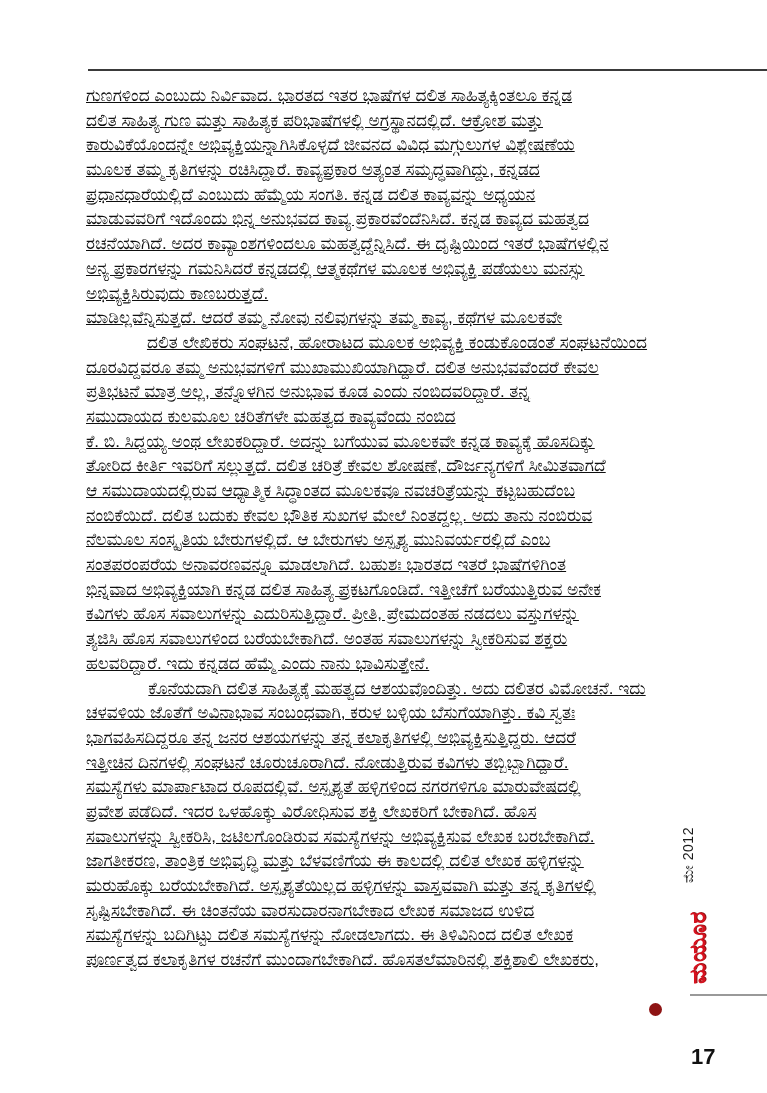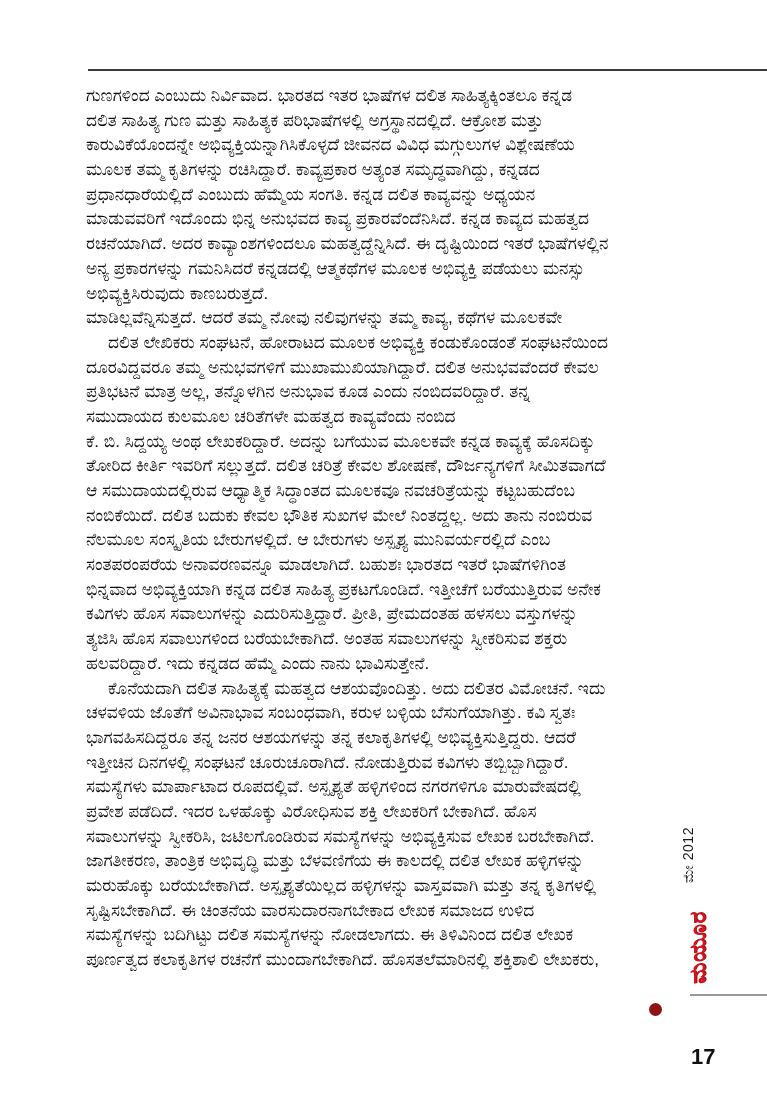--- a/index.html
+++ b/index.html
@@ -11,22 +11,22 @@
     overflow:hidden;
   }
   .top-rule {
     position:absolute; left:88px; top:69px;
     width:679px; height:2px; background:#3a3a3a;
   }
   .article {
     position:absolute; left:86px; top:84px; width:600px;
     font-size:17px; line-height:24.7px; color:#0e0e0e;
   }
-  .line { white-space:nowrap; height:24.7px; }
-  .line.indent { text-indent:22px; }
+  .line { white-space:nowrap; height:24.7px;text-decoration:underline; }
+  .line.indent { text-indent:22px;text-align:center; }
   .issue-date-vertical {
     position:absolute; left:680px; top:819px; height:64px;
     writing-mode:vertical-rl; transform:rotate(180deg);
     font-size:14px; color:#1a1a1a; letter-spacing:0.5px;
   }
   .masthead-vertical {
     position:absolute; left:685px; top:892px; height:92px;
     writing-mode:vertical-rl; transform:rotate(180deg);
     font-size:22px; font-weight:bold; color:#d8121f;
     letter-spacing:1px;
@@ -69,21 +69,21 @@
     <div class="line">ದೂರವಿದ್ದವರೂ ತಮ್ಮ ಅನುಭವಗಳಿಗೆ ಮುಖಾಮುಖಿಯಾಗಿದ್ದಾರೆ. ದಲಿತ ಅನುಭವವೆಂದರೆ ಕೇವಲ</div>
     <div class="line">ಪ್ರತಿಭಟನೆ ಮಾತ್ರ ಅಲ್ಲ, ತನ್ನೊಳಗಿನ ಅನುಭಾವ ಕೂಡ ಎಂದು ನಂಬಿದವರಿದ್ದಾರೆ. ತನ್ನ</div>
     <div class="line">ಸಮುದಾಯದ ಕುಲಮೂಲ ಚರಿತೆಗಳೇ ಮಹತ್ವದ ಕಾವ್ಯವೆಂದು ನಂಬಿದ</div>
     <div class="line">ಕೆ. ಬಿ. ಸಿದ್ದಯ್ಯ ಅಂಥ ಲೇಖಕರಿದ್ದಾರೆ. ಅದನ್ನು ಬಗೆಯುವ ಮೂಲಕವೇ ಕನ್ನಡ ಕಾವ್ಯಕ್ಕೆ ಹೊಸದಿಕ್ಕು</div>
     <div class="line">ತೋರಿದ ಕೀರ್ತಿ ಇವರಿಗೆ ಸಲ್ಲುತ್ತದೆ. ದಲಿತ ಚರಿತ್ರೆ ಕೇವಲ ಶೋಷಣೆ, ದೌರ್ಜನ್ಯಗಳಿಗೆ ಸೀಮಿತವಾಗದೆ</div>
     <div class="line">ಆ ಸಮುದಾಯದಲ್ಲಿರುವ ಆಧ್ಯಾತ್ಮಿಕ ಸಿದ್ಧಾಂತದ ಮೂಲಕವೂ ನವಚರಿತ್ರೆಯನ್ನು ಕಟ್ಟಬಹುದೆಂಬ</div>
     <div class="line">ನಂಬಿಕೆಯಿದೆ. ದಲಿತ ಬದುಕು ಕೇವಲ ಭೌತಿಕ ಸುಖಗಳ ಮೇಲೆ ನಿಂತದ್ದಲ್ಲ. ಅದು ತಾನು ನಂಬಿರುವ</div>
     <div class="line">ನೆಲಮೂಲ ಸಂಸ್ಕೃತಿಯ ಬೇರುಗಳಲ್ಲಿದೆ. ಆ ಬೇರುಗಳು ಅಸ್ಪೃಶ್ಯ ಮುನಿವರ್ಯರಲ್ಲಿದೆ ಎಂಬ</div>
     <div class="line">ಸಂತಪರಂಪರೆಯ ಅನಾವರಣವನ್ನೂ ಮಾಡಲಾಗಿದೆ. ಬಹುಶಃ ಭಾರತದ ಇತರೆ ಭಾಷೆಗಳಿಗಿಂತ</div>
     <div class="line">ಭಿನ್ನವಾದ ಅಭಿವ್ಯಕ್ತಿಯಾಗಿ ಕನ್ನಡ ದಲಿತ ಸಾಹಿತ್ಯ ಪ್ರಕಟಗೊಂಡಿದೆ. ಇತ್ತೀಚೆಗೆ ಬರೆಯುತ್ತಿರುವ ಅನೇಕ</div>
-    <div class="line">ಕವಿಗಳು ಹೊಸ ಸವಾಲುಗಳನ್ನು ಎದುರಿಸುತ್ತಿದ್ದಾರೆ. ಪ್ರೀತಿ, ಪ್ರೇಮದಂತಹ ಹಳಸಲು ವಸ್ತುಗಳನ್ನು</div>
+    <div class="line">ಕವಿಗಳು ಹೊಸ ಸವಾಲುಗಳನ್ನು ಎದುರಿಸುತ್ತಿದ್ದಾರೆ. ಪ್ರೀತಿ, ಪ್ರೇಮದಂತಹ ನಡದಲು ವಸ್ತುಗಳನ್ನು</div>
     <div class="line">ತ್ಯಜಿಸಿ ಹೊಸ ಸವಾಲುಗಳಿಂದ ಬರೆಯಬೇಕಾಗಿದೆ. ಅಂತಹ ಸವಾಲುಗಳನ್ನು ಸ್ವೀಕರಿಸುವ ಶಕ್ತರು</div>
     <div class="line">ಹಲವರಿದ್ದಾರೆ. ಇದು ಕನ್ನಡದ ಹೆಮ್ಮೆ ಎಂದು ನಾನು ಭಾವಿಸುತ್ತೇನೆ.</div>
 
     <div class="line indent">ಕೊನೆಯದಾಗಿ ದಲಿತ ಸಾಹಿತ್ಯಕ್ಕೆ ಮಹತ್ವದ ಆಶಯವೊಂದಿತ್ತು. ಅದು ದಲಿತರ ವಿಮೋಚನೆ. ಇದು</div>
     <div class="line">ಚಳವಳಿಯ ಜೊತೆಗೆ ಅವಿನಾಭಾವ ಸಂಬಂಧವಾಗಿ, ಕರುಳ ಬಳ್ಳಿಯ ಬೆಸುಗೆಯಾಗಿತ್ತು. ಕವಿ ಸ್ವತಃ</div>
     <div class="line">ಭಾಗವಹಿಸದಿದ್ದರೂ ತನ್ನ ಜನರ ಆಶಯಗಳನ್ನು ತನ್ನ ಕಲಾಕೃತಿಗಳಲ್ಲಿ ಅಭಿವ್ಯಕ್ತಿಸುತ್ತಿದ್ದರು. ಆದರೆ</div>
     <div class="line">ಇತ್ತೀಚಿನ ದಿನಗಳಲ್ಲಿ ಸಂಘಟನೆ ಚೂರುಚೂರಾಗಿದೆ. ನೋಡುತ್ತಿರುವ ಕವಿಗಳು ತಬ್ಬಿಬ್ಬಾಗಿದ್ದಾರೆ.</div>
     <div class="line">ಸಮಸ್ಯೆಗಳು ಮಾರ್ಪಾಟಾದ ರೂಪದಲ್ಲಿವೆ. ಅಸ್ಪೃಶ್ಯತೆ ಹಳ್ಳಿಗಳಿಂದ ನಗರಗಳಿಗೂ ಮಾರುವೇಷದಲ್ಲಿ</div>
     <div class="line">ಪ್ರವೇಶ ಪಡೆದಿದೆ. ಇದರ ಒಳಹೊಕ್ಕು ವಿರೋಧಿಸುವ ಶಕ್ತಿ ಲೇಖಕರಿಗೆ ಬೇಕಾಗಿದೆ. ಹೊಸ</div>
     <div class="line">ಸವಾಲುಗಳನ್ನು ಸ್ವೀಕರಿಸಿ, ಜಟಿಲಗೊಂಡಿರುವ ಸಮಸ್ಯೆಗಳನ್ನು ಅಭಿವ್ಯಕ್ತಿಸುವ ಲೇಖಕ ಬರಬೇಕಾಗಿದೆ.</div>

